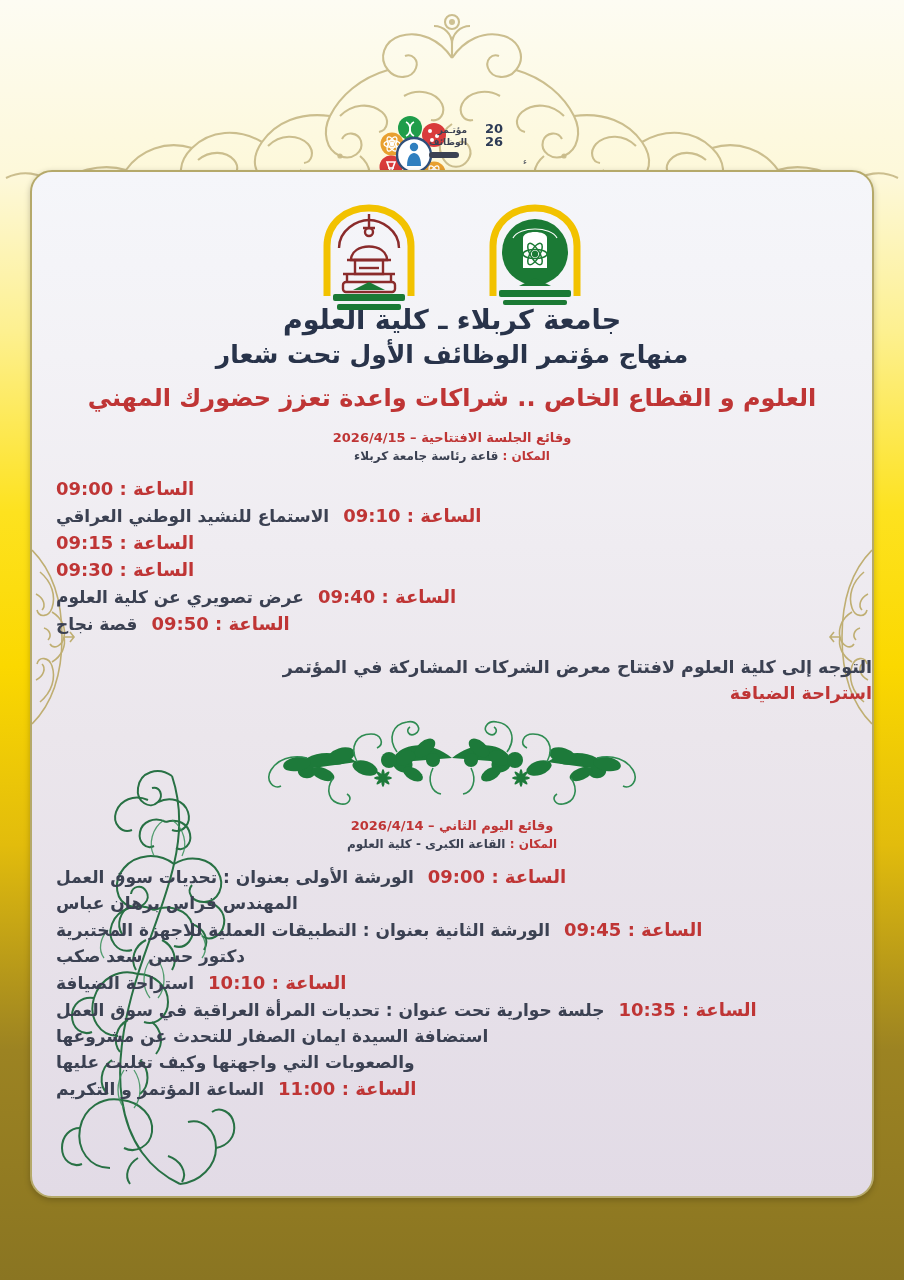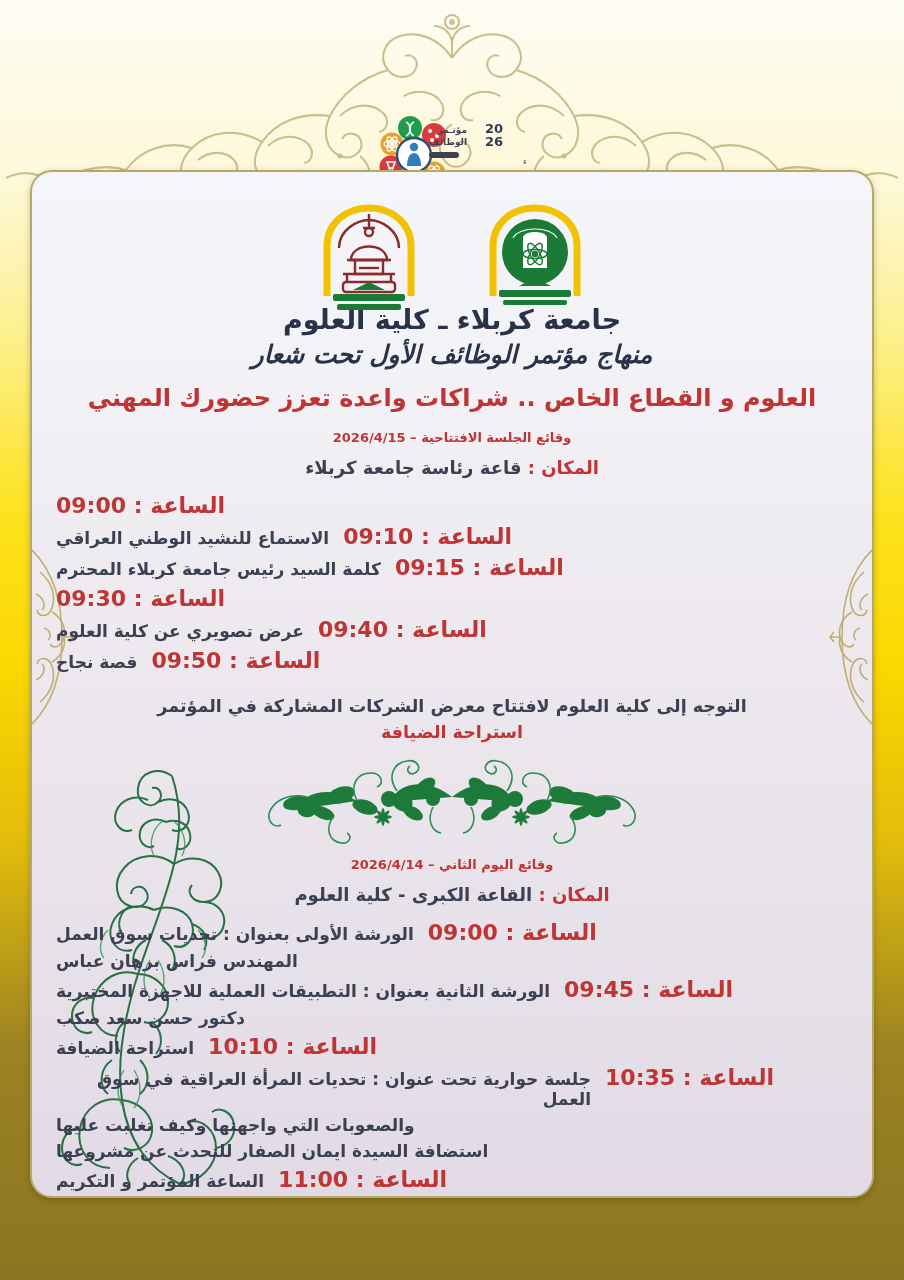--- a/index.html
+++ b/index.html
@@ -53,51 +53,51 @@
   .logo-box{width:112px;height:115px;position:relative;}
   .logo-box svg{display:block;}
 
   
   .txt-center{text-align:center;}
   .h-univ{
     font-size:27px;font-weight:bold;color:#28334a;letter-spacing:0px;
     margin-top:2px;
   }
   .h-prog{
-    font-size:25px;font-weight:bold;color:#28334a;margin-top:5px;font-style:italic;
+    font-size:25px;font-weight:bold;color:#28334a;margin-top:5px;
   }
   .h-slogan{
     font-size:24px;font-weight:bold;color:#bf3535;margin-top:15px;
   }
   .h-session{
     font-size:13px;font-weight:bold;color:#bf3535;margin-top:18px;
   }
   .h-place{
-    font-size:18px;font-weight:bold;color:#3b4152;margin-top:12px;
+    font-size:12px;font-weight:bold;color:#3b4152;margin-top:4px;
   }
   .h-place .lbl{color:#bf3535;}
 
   
   .sched{margin-top:12px;}
   .row{
     display:flex;justify-content:flex-end;align-items:baseline;
     gap:14px;padding:3px 98px 3px 24px;
   }
   .row .time{
-    color:#bf3535;font-weight:bold;font-size:22px;white-space:nowrap;
+    color:#bf3535;font-weight:bold;font-size:18px;white-space:nowrap;
     flex:0 0 auto;
   }
   .row .desc{
     color:#3b4152;font-weight:bold;font-size:17px;text-align:right;
   }
   .row.cont{padding-right:58px;}
   .row.cont .desc{margin-right:0;}
 
   .note{
-    font-size:17.5px;font-weight:bold;color:#3b4152;margin-top:20px;text-align:center;
+    font-size:17.5px;font-weight:bold;color:#3b4152;margin-top:20px;text-align:right;
   }
   .note.red{color:#bf3535;margin-top:6px;}
 
   
   .divider{
     margin-top:6px;height:105px;display:flex;justify-content:center;align-items:center;
   }
   .divider svg{display:block;}
 
   
@@ -354,21 +354,20 @@
       <div class="sched">
         <div class="row">
           <span class="time"><span>الساعة :</span> <span>09:00</span></span>
         </div>
         <div class="row">
           <span class="time"><span>الساعة :</span> <span>09:10</span></span>
           <span class="desc">الاستماع للنشيد الوطني العراقي</span>
         </div>
         <div class="row">
           <span class="time"><span>الساعة :</span> <span>09:15</span></span>
-          <span class="desc">كلمة السيد رئيس جامعة كربلاء المحترم</span>
         </div>
         <div class="row">
           <span class="time"><span>الساعة :</span> <span>09:30</span></span>
         </div>
         <div class="row">
           <span class="time"><span>الساعة :</span> <span>09:40</span></span>
           <span class="desc">عرض تصويري عن كلية العلوم</span>
         </div>
         <div class="row">
           <span class="time"><span>الساعة :</span> <span>09:50</span></span>
@@ -464,24 +463,24 @@
         <div class="row">
           <span class="time"><span>الساعة :</span> <span>10:10</span></span>
           <span class="desc">استراحة الضيافة</span>
         </div>
 
         <div class="row">
           <span class="time"><span>الساعة :</span> <span>10:35</span></span>
           <span class="desc">جلسة حوارية تحت عنوان : تحديات المرأة العراقية في سوق العمل</span>
         </div>
         <div class="row cont">
+          <span class="desc">استضافة السيدة ايمان الصفار للتحدث عن مشروعها</span>
+        </div>
+        <div class="row cont">
           <span class="desc">والصعوبات التي واجهتها وكيف تغلبت عليها</span>
-        </div>
-        <div class="row cont">
-          <span class="desc">استضافة السيدة ايمان الصفار للتحدث عن مشروعها</span>
         </div>
 
         <div class="row">
           <span class="time"><span>الساعة :</span> <span>11:00</span></span>
           <span class="desc">الساعة المؤتمر و التكريم</span>
         </div>
       </div>
 
     </div>
   </div>

